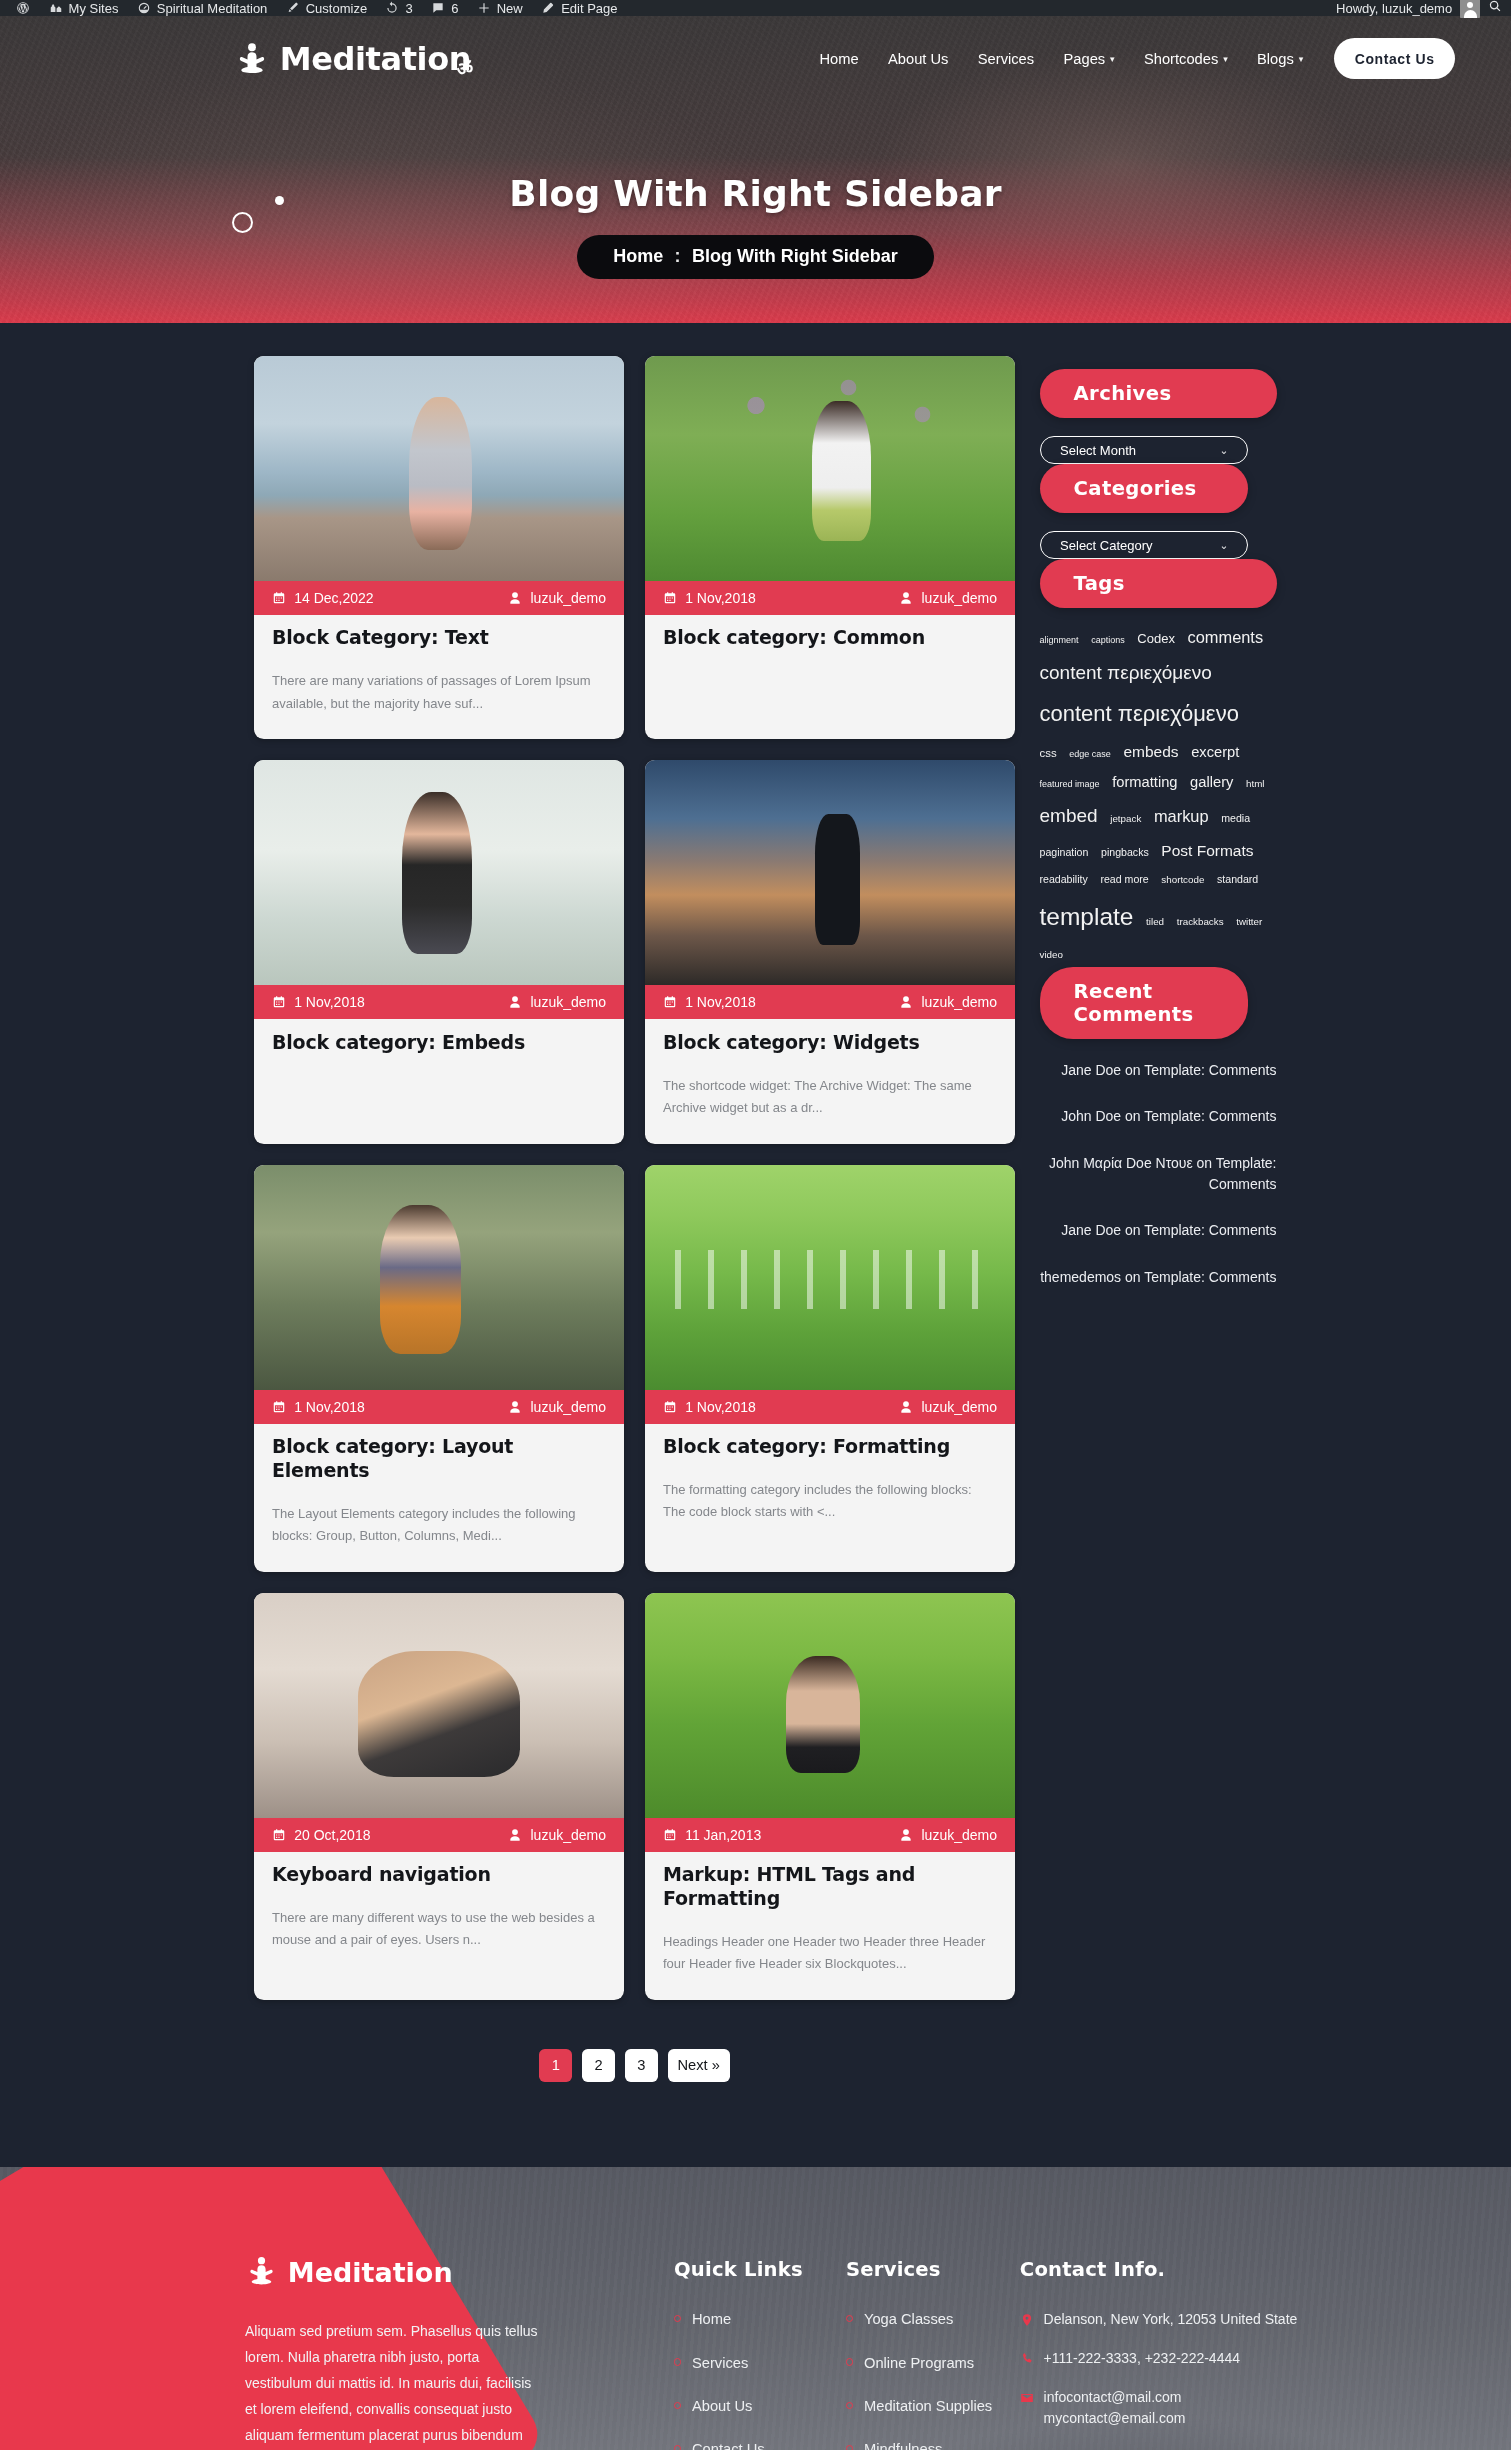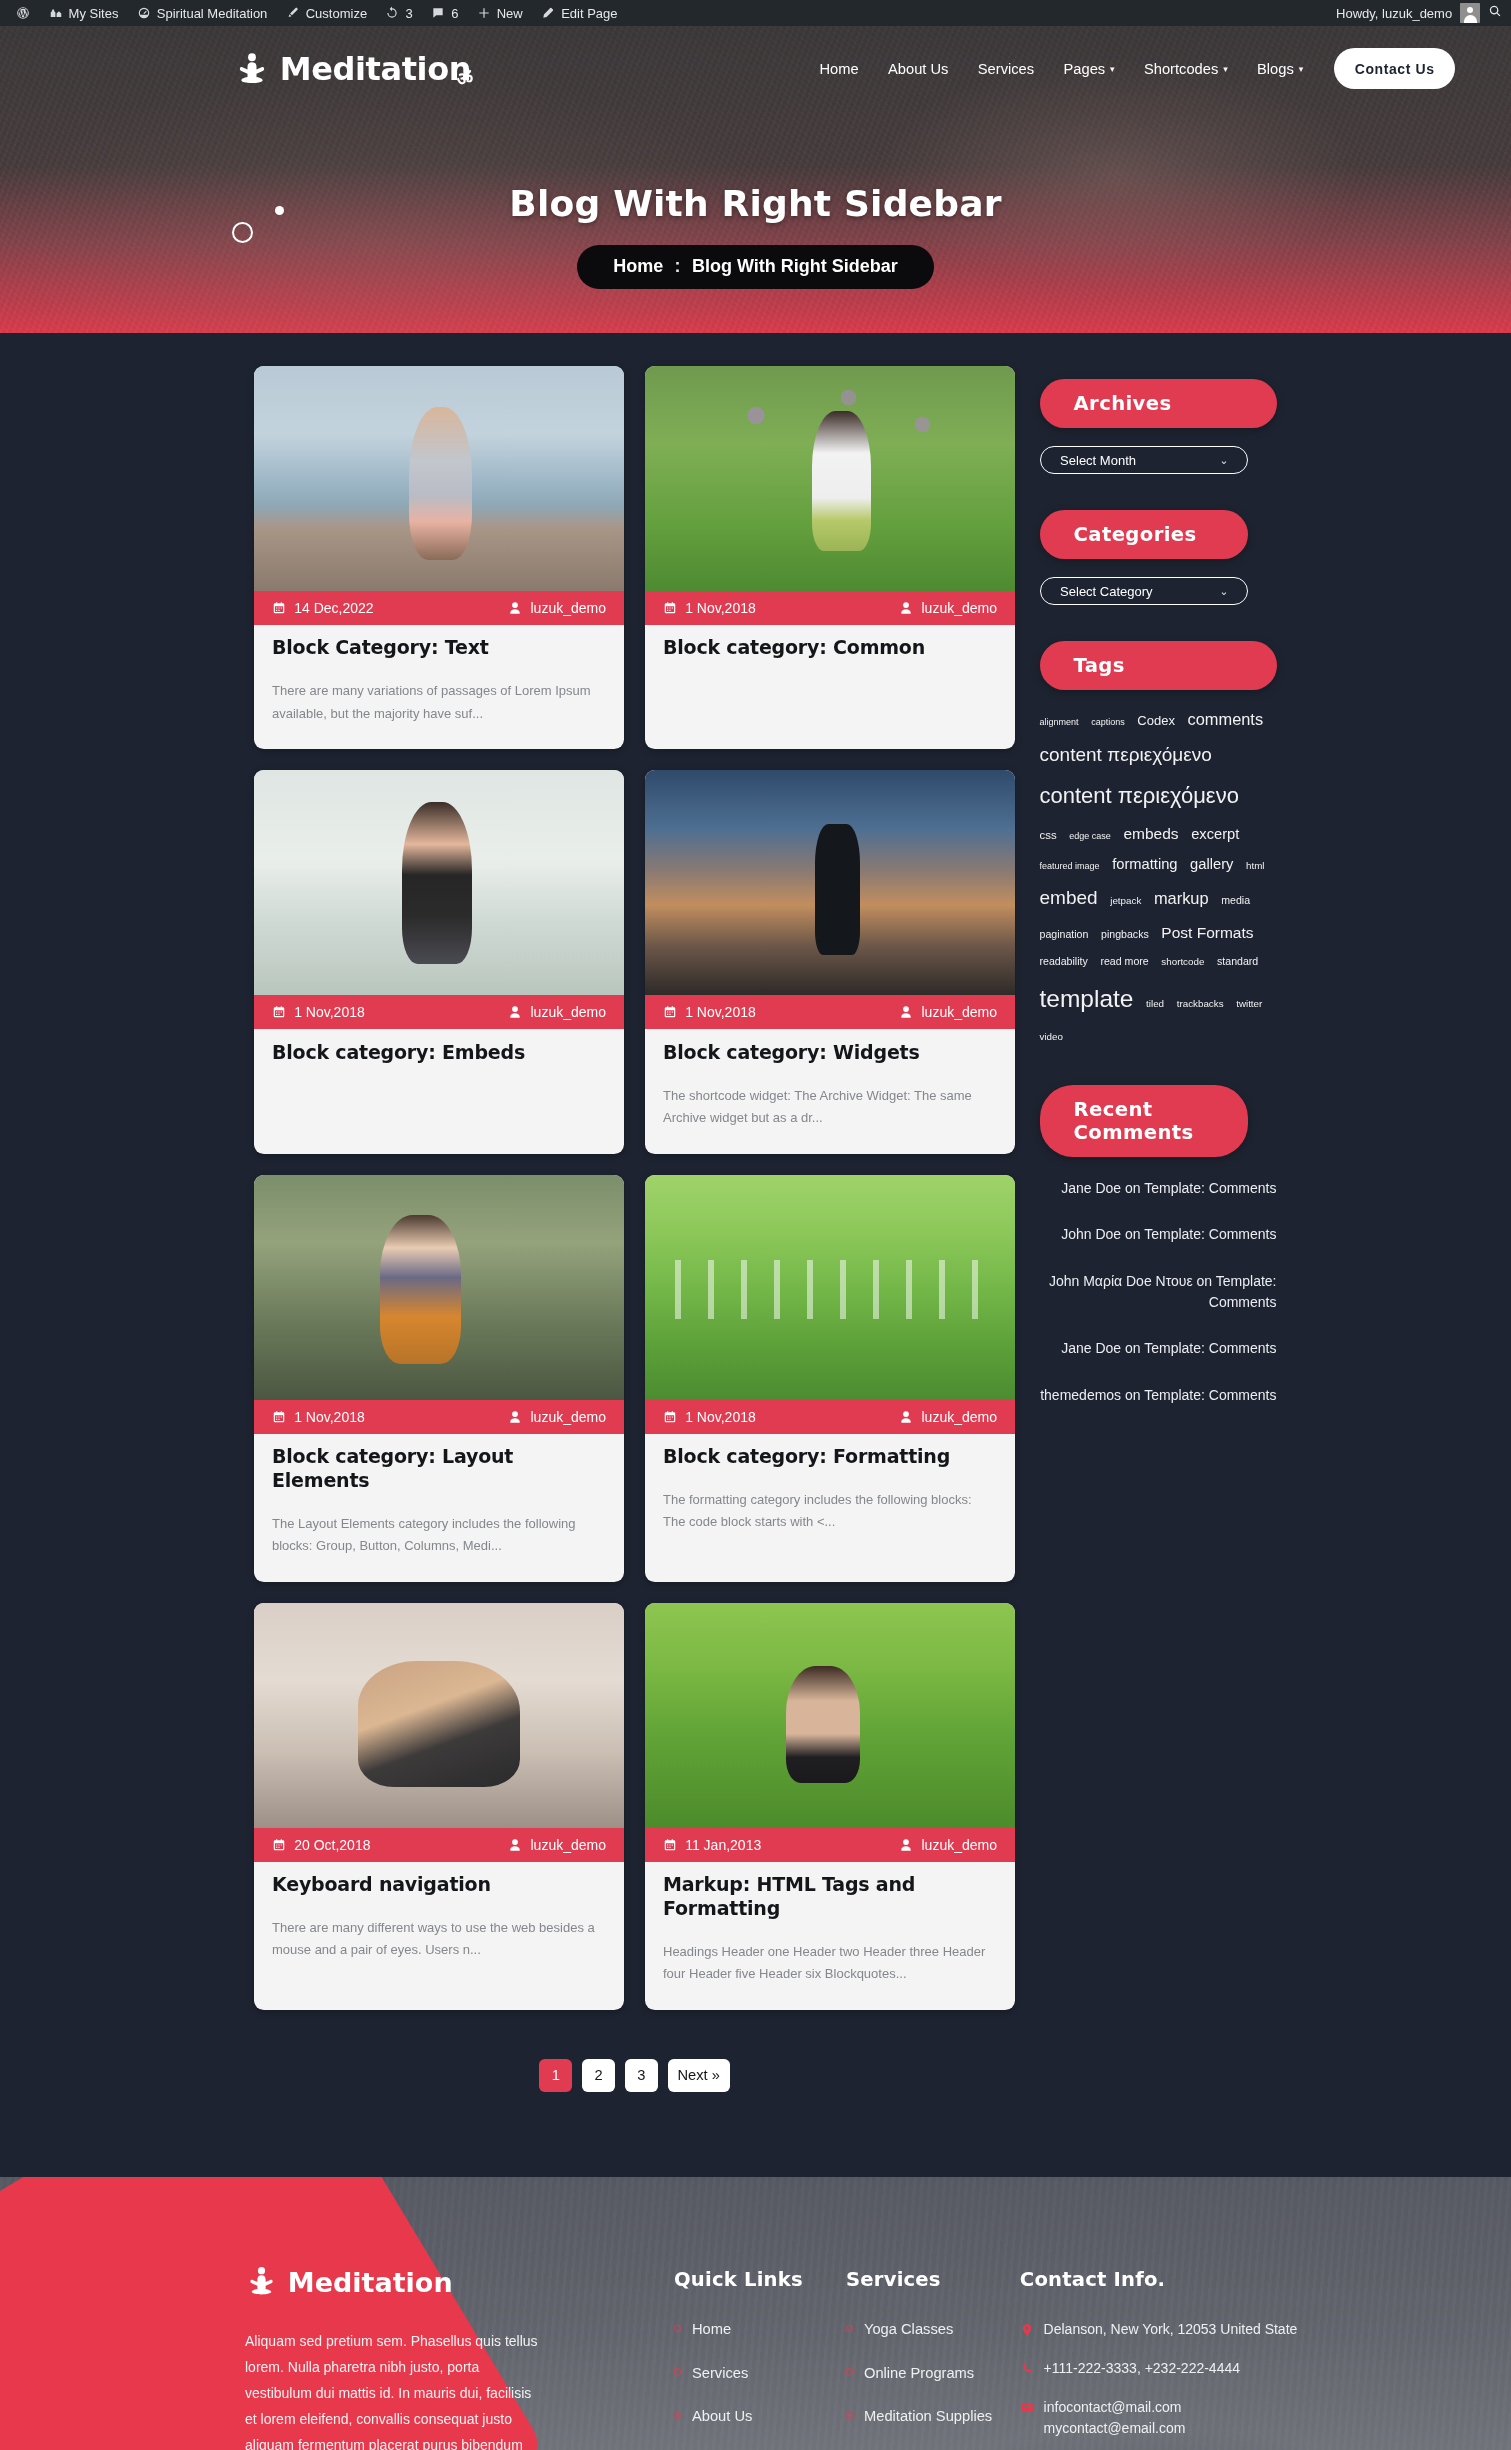--- a/index.html
+++ b/index.html
@@ -7,21 +7,21 @@
   body {
     font-family: "Liberation Sans", sans-serif;
     background: #1d2330;
     color: #fff;
     -webkit-font-smoothing: antialiased;
   }
   .page { width: 1511px; position: relative; overflow: hidden; }
 
   
   .adminbar {
-    height: 26px; background: #23282d; display: flex; align-items: center;
+    height: 16px; background: #23282d; display: flex; align-items: center;
     font-size: 13px; color: #e6e8ea; position: relative; z-index: 60;
   }
   .ab-left { display: flex; align-items: center; padding-left: 6.5px; gap: 0; }
   .ab-item { display: flex; align-items: center; gap: 5.7px; padding: 0 9px; height: 29px; color: #e6e8ea; cursor: pointer; }
   .ab-icon { display: inline-flex; align-items: center; justify-content: center; width: 14.7px; height: 14.7px; opacity: .92; }
   .ab-icon svg { width: 14px; height: 14px; fill: #e6e8ea; }
   .ab-right { margin-left: auto; display: flex; align-items: center; padding-right: 8.2px; gap: 8.2px; }
   .ab-howdy { font-size: 13px; color: #e6e8ea; }
   .ab-avatar { width: 19.6px; height: 19.6px; background: #8f8f8f; display: inline-block; position: relative; border-radius: 0.8px; overflow: hidden; }
   .ab-avatar:before { content: ""; position: absolute; left: 6.5px; top: 3.3px; width: 6.5px; height: 6.5px; border-radius: 50%; background: #fff; }
@@ -100,21 +100,21 @@
   .card-excerpt { margin-top: 20px; color: #84878c; font-size: 13px; line-height: 1.72; }
 
   
   .pagination { width: 100%; display: flex; justify-content: center; gap: 9.8px; padding: 28px 0 52px; }
   .pg { min-width: 33px; height: 33px; border-radius: 5.7px; background: #fff; color: #14161a; display: flex; align-items: center; justify-content: center; font-size: 14.7px; padding: 0 9.8px; cursor: pointer; }
   .pg.active { background: #e13b51; color: #fff; }
 
   
   .w-title { background: #e13b51; color: #fff; font-family: "DejaVu Sans", sans-serif; font-weight: 700; font-size: 19.6px; letter-spacing: 0.4px; border-radius: 33px; padding: 13px 16.4px 13px 34px; line-height: 1.18; box-shadow: 0 2.5px 8.2px rgba(0,0,0,.25); }
   .w-title.two { width: 208px; }
-  .widget { margin-bottom: 36px; }
+  .widget { }
   .w-body { padding-top: 18px; }
   .select {
     width: 208px; height: 28px; border: 0.8px solid #fff; border-radius: 19.6px; background: transparent;
     color: #fff; font-size: 13px; display: flex; align-items: center; justify-content: space-between;
     padding: 0 18px 0 19.6px; cursor: pointer;
   }
   .select .chev { font-size: 10.6px; opacity: .85; }
   .tagcloud { padding-top: 13px; line-height: 2.0; }
   .tag { color: #f2f2f2; text-decoration: none; margin-right: 9px; display: inline-block; cursor: pointer; white-space: nowrap; }
   .comments-list { padding-top: 21px; text-align: right; }

